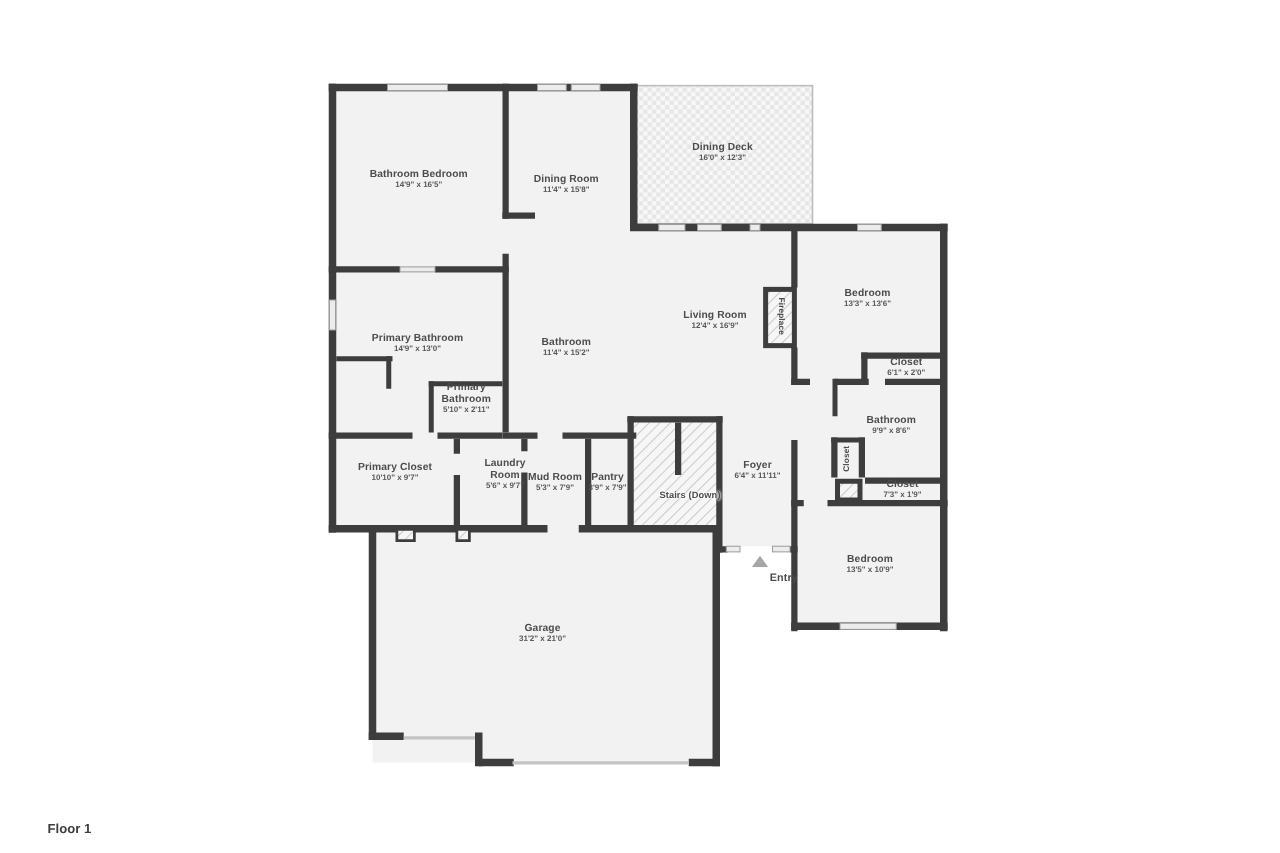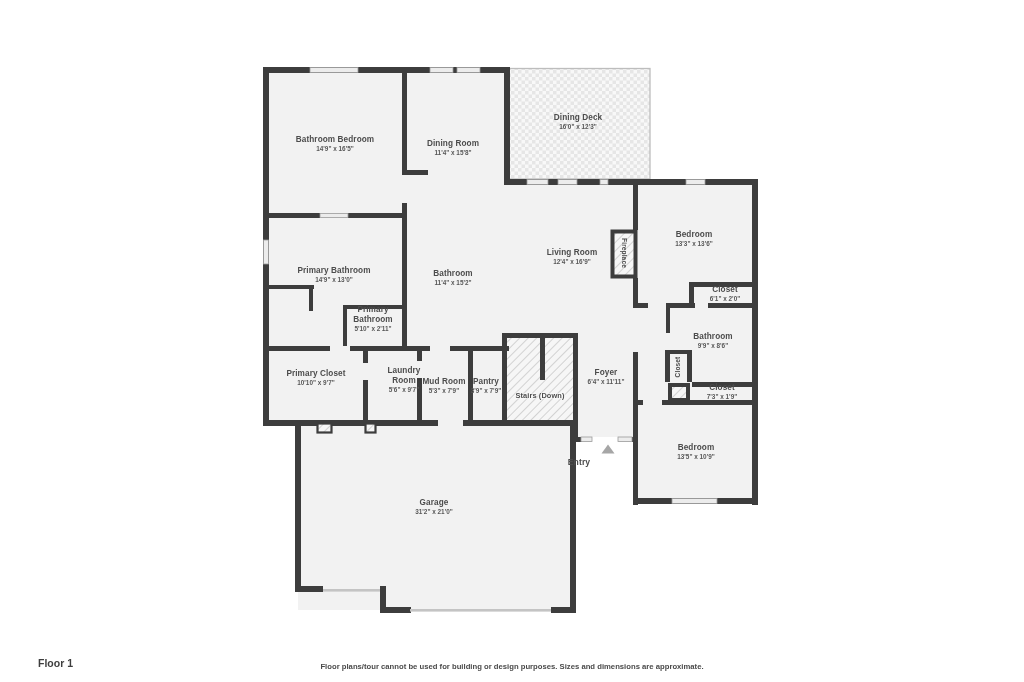--- a/index.html
+++ b/index.html
@@ -19,21 +19,21 @@
     color:#4c4c4c;
     white-space:nowrap;
     pointer-events:none;
   }
   .room-label .rname { font-size:8.2px; font-weight:700; line-height:10px; letter-spacing:.1px; }
   .room-label .rdims { font-size:6.4px; font-weight:700; line-height:8.5px; color:#585858; }
   .room-label.wrap { white-space:normal; }
   .room-label.vert-cw  { transform:translate(-50%,-50%) rotate(90deg); }
   .room-label.vert-ccw { transform:translate(-50%,-50%) rotate(-90deg); }
   .room-label.vert-cw .rname, .room-label.vert-ccw .rname { font-size:6.6px; }
-  .room-label.halo { text-shadow:0 0 2px #fff,0 0 2px #fff,0 0 3px #fff; }
+  .room-label.halo { text-shadow:0 0 2px #fff,0 0 2px #fff,0 0 3px #fff;margin-left:12px; }
   .room-label.big .rname { font-size:8.6px; }
   .floor-label {
     position:absolute; left:18px; top:657px;
     font-size:10.5px; font-weight:700; color:#3e3e3e;margin-left:20px;
   }
   .disclaimer {
     position:absolute; left:0; right:0; top:662px;
     text-align:center; font-size:7.7px; font-weight:700; color:#4a4a4a;
   }
 </style>
@@ -262,20 +262,19 @@
   <div class="room-label" style="left:696px;top:452px">
     <div class="rname">Bedroom</div>
     <div class="rdims">13'5" x 10'9"</div>
   </div>
 
   <div class="room-label" style="left:434px;top:507px">
     <div class="rname">Garage</div>
     <div class="rdims">31'2" x 21'0"</div>
   </div>
 
-  <div class="room-label big" style="left:579px;top:462px">
+  <div class="room-label big" style="left:627px;top:462px">
     <div class="rname">Entry</div>
   </div>
 
   <div class="floor-label">Floor 1</div>
-  <div class="disclaimer">Floor plans/tour cannot be used for building or design purposes. Sizes and dimensions are approximate.</div>
 
 </div>
 
 </body></html>

